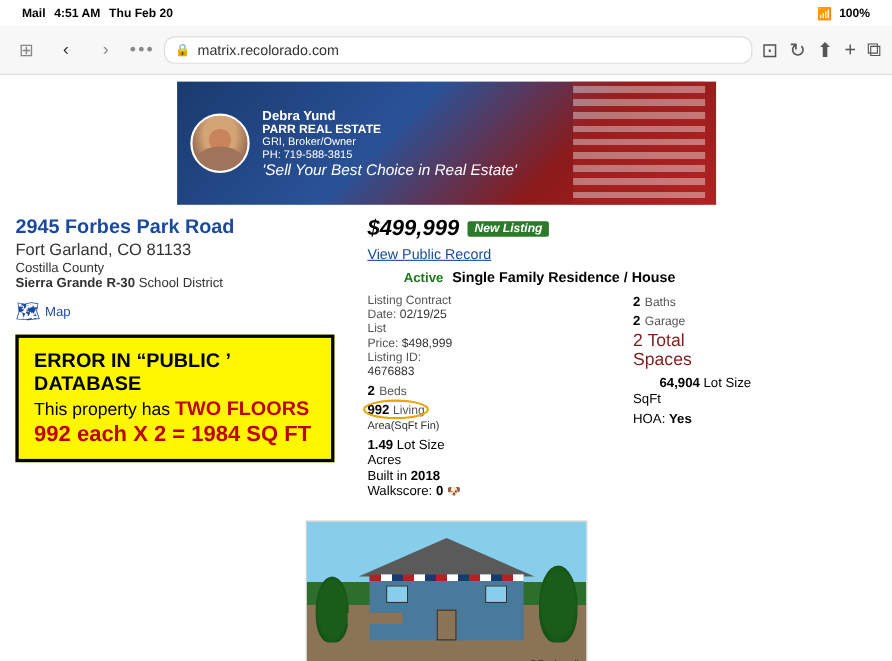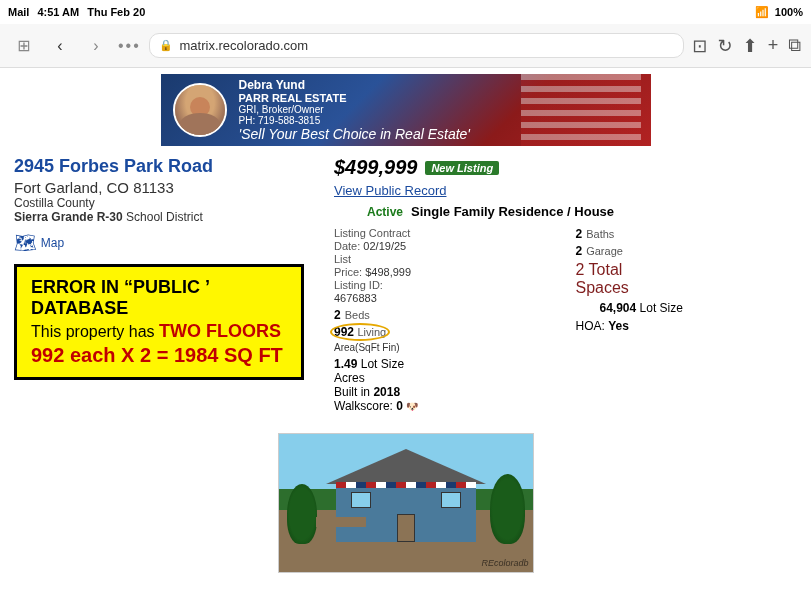--- a/index.html
+++ b/index.html
@@ -11,21 +11,21 @@
       font-size: 13px;
       overflow: hidden;
     }
 
     
     .status-bar {
       background: #fff;
       display: flex;
       align-items: center;
       justify-content: space-between;
-      padding: 4px 8px;
+      padding: 4px 20px;
       height: 24px;
       font-size: 11px;
       font-weight: 600;
     }
     .status-left { display: flex; align-items: center; gap: 8px; }
     .status-right { display: flex; align-items: center; gap: 6px; }
 
     
     .browser-chrome {
       background: #f7f7f7;
@@ -75,21 +75,21 @@
       overflow-x: hidden;
     }
 
     
     .agent-banner {
       background: linear-gradient(135deg, #1a3a6e 0%, #2a5298 40%, #8b1a1a 70%, #b22222 100%);
       margin: 0 auto;
       width: 490px;
       display: flex;
       align-items: center;
-      padding: 4px 12px;
+      padding: 24px 12px;
       gap: 12px;
       position: relative;
     }
     .agent-photo {
       width: 54px; height: 54px;
       border-radius: 50%;
       background: #c8a882;
       border: 2px solid #fff;
       overflow: hidden;
       display: flex; align-items: center; justify-content: center;
@@ -463,20 +463,23 @@
           <div class="total-spaces-row">
             <span>2</span>
             <span>Total</span>
           </div>
           <div class="total-spaces-row">
             <span>Spaces</span>
           </div>
           <div style="margin-top:4px; font-size:12px;padding-left:24px;">
             <strong>64,904</strong> <span>Lot Size</span>
           </div>
+          <div style="font-size:12px;">
+            <span>SqFt</span>
+          </div>
           <div style="font-size:12px; margin-top:4px;">
             <span>HOA:</span> <strong>Yes</strong>
           </div>
         </div>
       </div>
     </div>
   </div>
 
   <div class="property-image-wrap">
     <div class="property-image">

